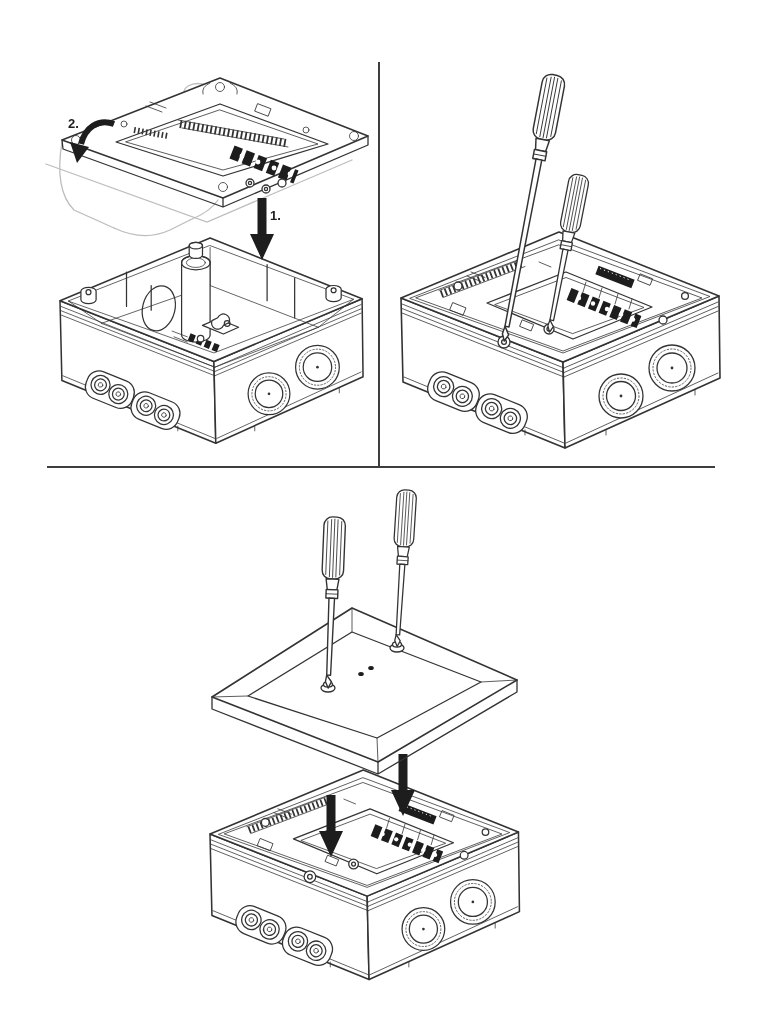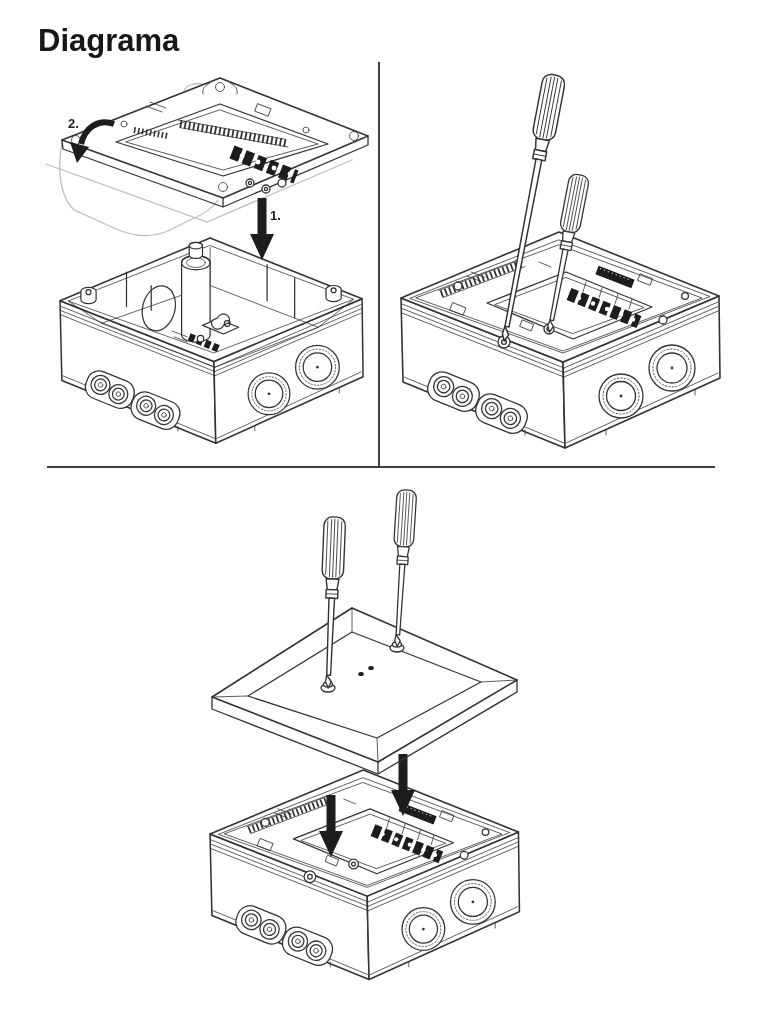--- a/index.html
+++ b/index.html
@@ -26,21 +26,20 @@
   .gh{stroke:var(--ghost);fill:none;stroke-width:1.3;stroke-linecap:round;}
   .band{stroke:var(--line);fill:none;}
   .dkband{stroke:var(--dark);fill:none;}
   .lbl{font:600 13px "Liberation Sans",sans-serif;fill:var(--dark);}
 </style>
 </head>
 <body>
 
 <div class="page">
 
-  <h1 class="title">Diagrama</h1>
   <div class="vdiv"></div>
   <div class="hdiv"></div>
 
   <svg width="0" height="0" style="position:absolute" aria-hidden="true">
     <defs>
 
       <g id="sdh">
         <rect class="sf" x="-10" y="0" width="20" height="58" rx="8"></rect>
         <path class="s thin" d="M-6.5,4 V54 M-3,2.5 V56 M0,2 V56.5 M3,2.5 V56 M6.5,4 V54"></path>
         <path class="sf" d="M-6,58 L-4.5,68 L4.5,68 L6,58 Z"></path>

